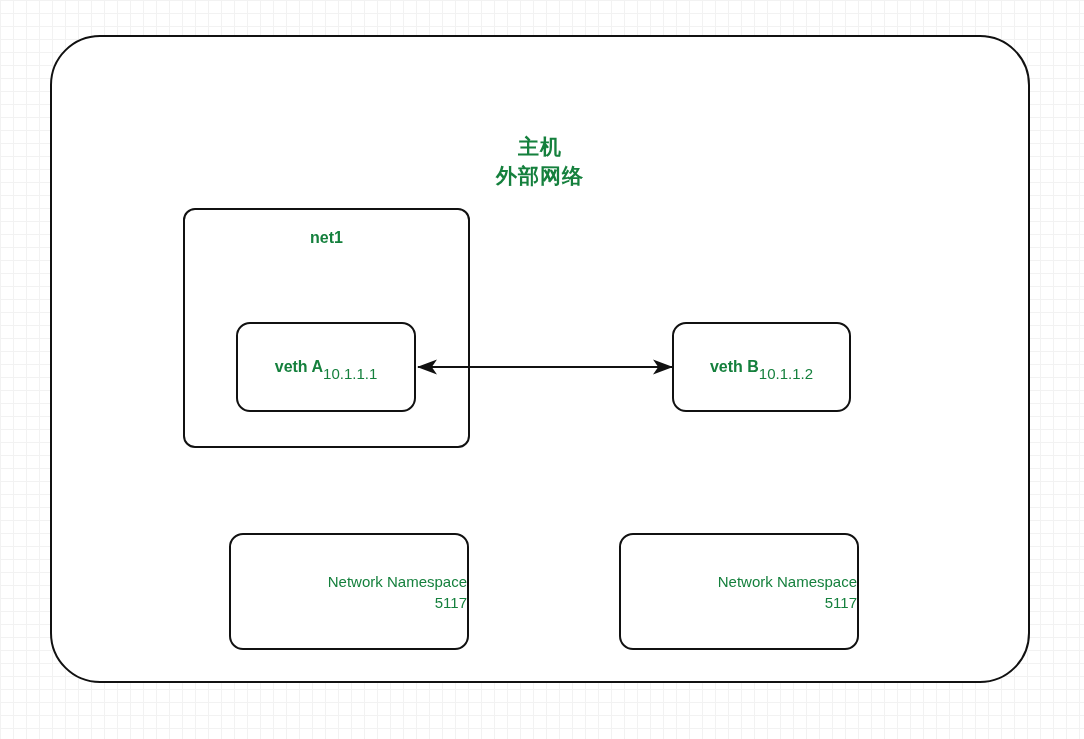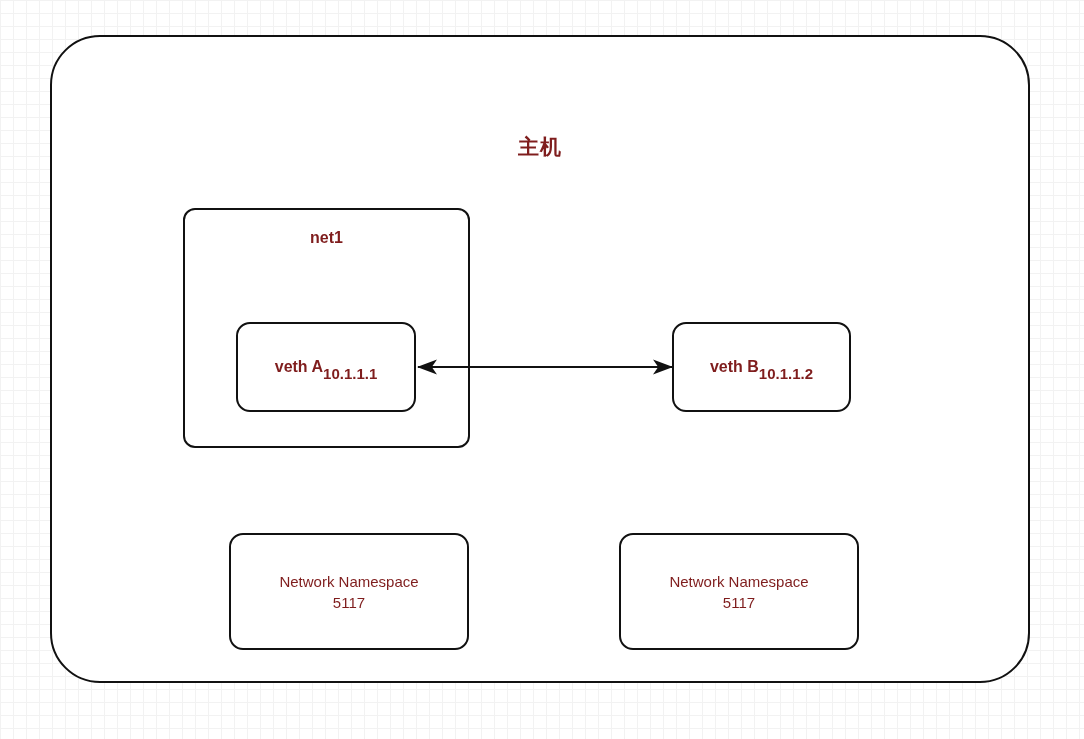--- a/index.html
+++ b/index.html
@@ -18,21 +18,21 @@
       linear-gradient(to bottom, #f2f2f2 1px, transparent 1px),
       linear-gradient(to right, #dcdcdc 1px, transparent 1px),
       linear-gradient(to bottom, #dcdcdc 1px, transparent 1px);
     background-size:
       13px 13px,
       13px 13px,
       65px 65px,
       65px 65px;
     background-position: 0 -1px, -1px 0, 0 -1px, -1px 0;
     font-family: "Liberation Sans", sans-serif;
-    color: #7f1d1d;
+    color: #15803d;
   }
 
   .box {
     position: absolute;
     box-sizing: border-box;
     background: #ffffff;
     border: 2px solid #111111;
   }
 
   .host-box {
@@ -87,33 +87,33 @@
   .veth-box.left  { left: 236px; }
   .veth-box.right { left: 672px; width: 179px; text-align: center; }
 
   .veth-name {
     font-size: 16px;
     font-weight: bold;
     line-height: 20px;
   }
   .veth-ip {
     font-size: 15px;
-    font-weight: bold;
+    font-weight: normal;
     line-height: 20px;
     margin-top: 14px;
   }
 
   .ns-box {
     top: 533px;
     width: 240px;
     height: 117px;
     border-radius: 14px;
     display: flex;
     flex-direction: column;
-    align-items: center;
+    align-items: flex-end;
     justify-content: center;
   }
   .ns-box.left  { left: 229px; }
   .ns-box.right { left: 619px; }
 
   .ns-line {
     font-size: 15px;
     font-weight: normal;
     line-height: 21px;
     text-align: center;
@@ -129,20 +129,21 @@
   }
 </style>
 </head>
 <body>
 
 <div id="canvas">
 
   <div class="box host-box">
     <div class="host-title">
       <div>主机</div>
+      <div>外部网络</div>
     </div>
   </div>
 
   <div class="box net-box left">
     <div class="net-title">net1</div>
   </div>
 
 
   <div class="box veth-box left">
     <div class="veth-name">veth A</div>

